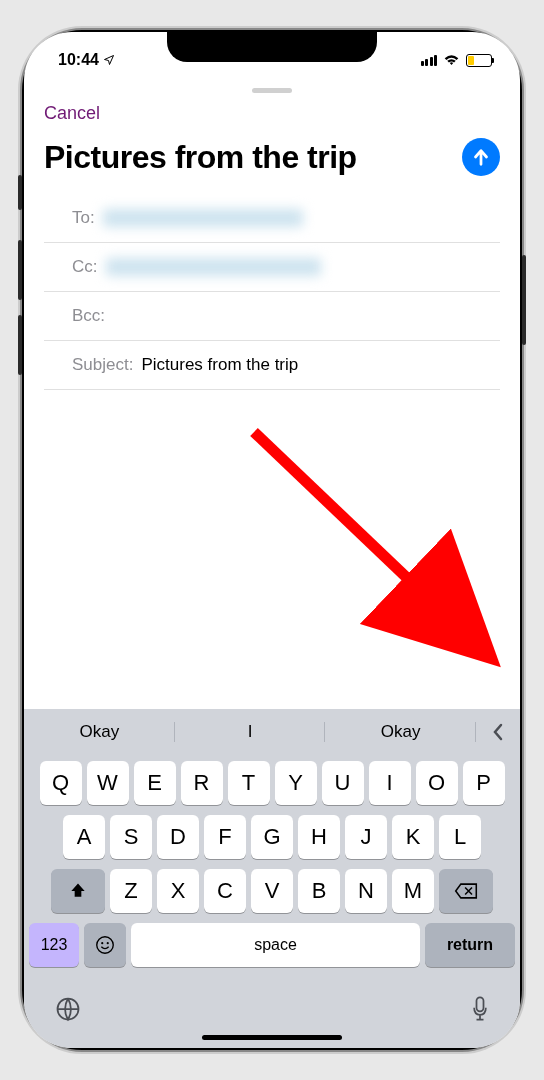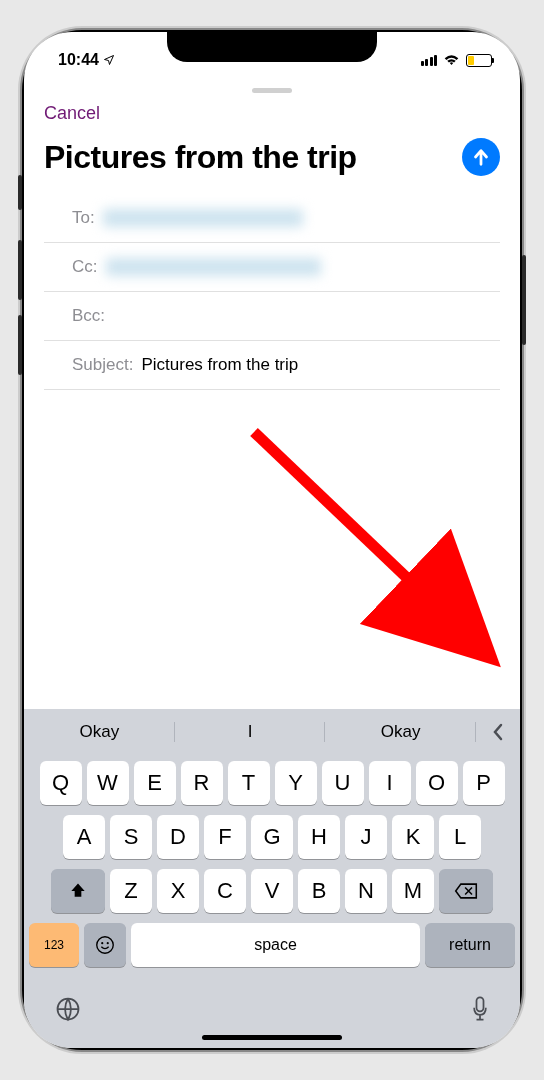--- a/index.html
+++ b/index.html
@@ -44,24 +44,24 @@
     .predict:not(:last-of-type)::after { content: ''; position: absolute; right: 0; top: 10px; bottom: 10px; width: 1px; background: #b0b4bc; }
     .expand-btn { width: 44px; display: flex; align-items: center; justify-content: center; }
     .kbd-rows { padding: 6px 5px 8px; }
     .kbd-row { display: flex; gap: 5px; margin-bottom: 10px; justify-content: center; }
     .key { background: #fff; border-radius: 6px; box-shadow: 0 1px 0 rgba(0,0,0,0.3); height: 44px; flex: 1; display: flex; align-items: center; justify-content: center; font-size: 22px; color: #000; max-width: 42px; }
     .key-sp { background: #adb3bd; max-width: 54px; }
     .key-shift { max-width: 54px; }
     .key-del { max-width: 54px; }
     .row2 { padding: 0 22px; }
     .bottom-row { display: flex; gap: 5px; margin-bottom: 6px; }
-    .key-123 { background: #fdba74; flex: 0 0 50px; max-width: none; font-size: 12px; }
+    .key-123 { background: #c4b5fd; flex: 0 0 50px; max-width: none; font-size: 16px; }
     .key-emoji { background: #adb3bd; flex: 0 0 42px; max-width: none; }
     .key-space { flex: 1; max-width: none; font-size: 16px; }
-    .key-return { background: #adb3bd; flex: 0 0 90px; max-width: none; font-size: 16px; }
+    .key-return { background: #adb3bd; flex: 0 0 90px; max-width: none; font-size: 16px; font-weight: bold; }
     .kbd-footer { display: flex; justify-content: space-between; padding: 14px 30px 8px; }
     .home-indicator { width: 140px; height: 5px; background: #000; border-radius: 3px; margin: 4px auto 8px; }
     .arrow-annotation { position: absolute; top: 380px; left: 210px; width: 280px; height: 260px; pointer-events: none; z-index: 50; }
   </style>
 </head>
 <body>
 
 <div class="phone-frame">
   <div class="side-btn left1"></div>
   <div class="side-btn left2"></div>

